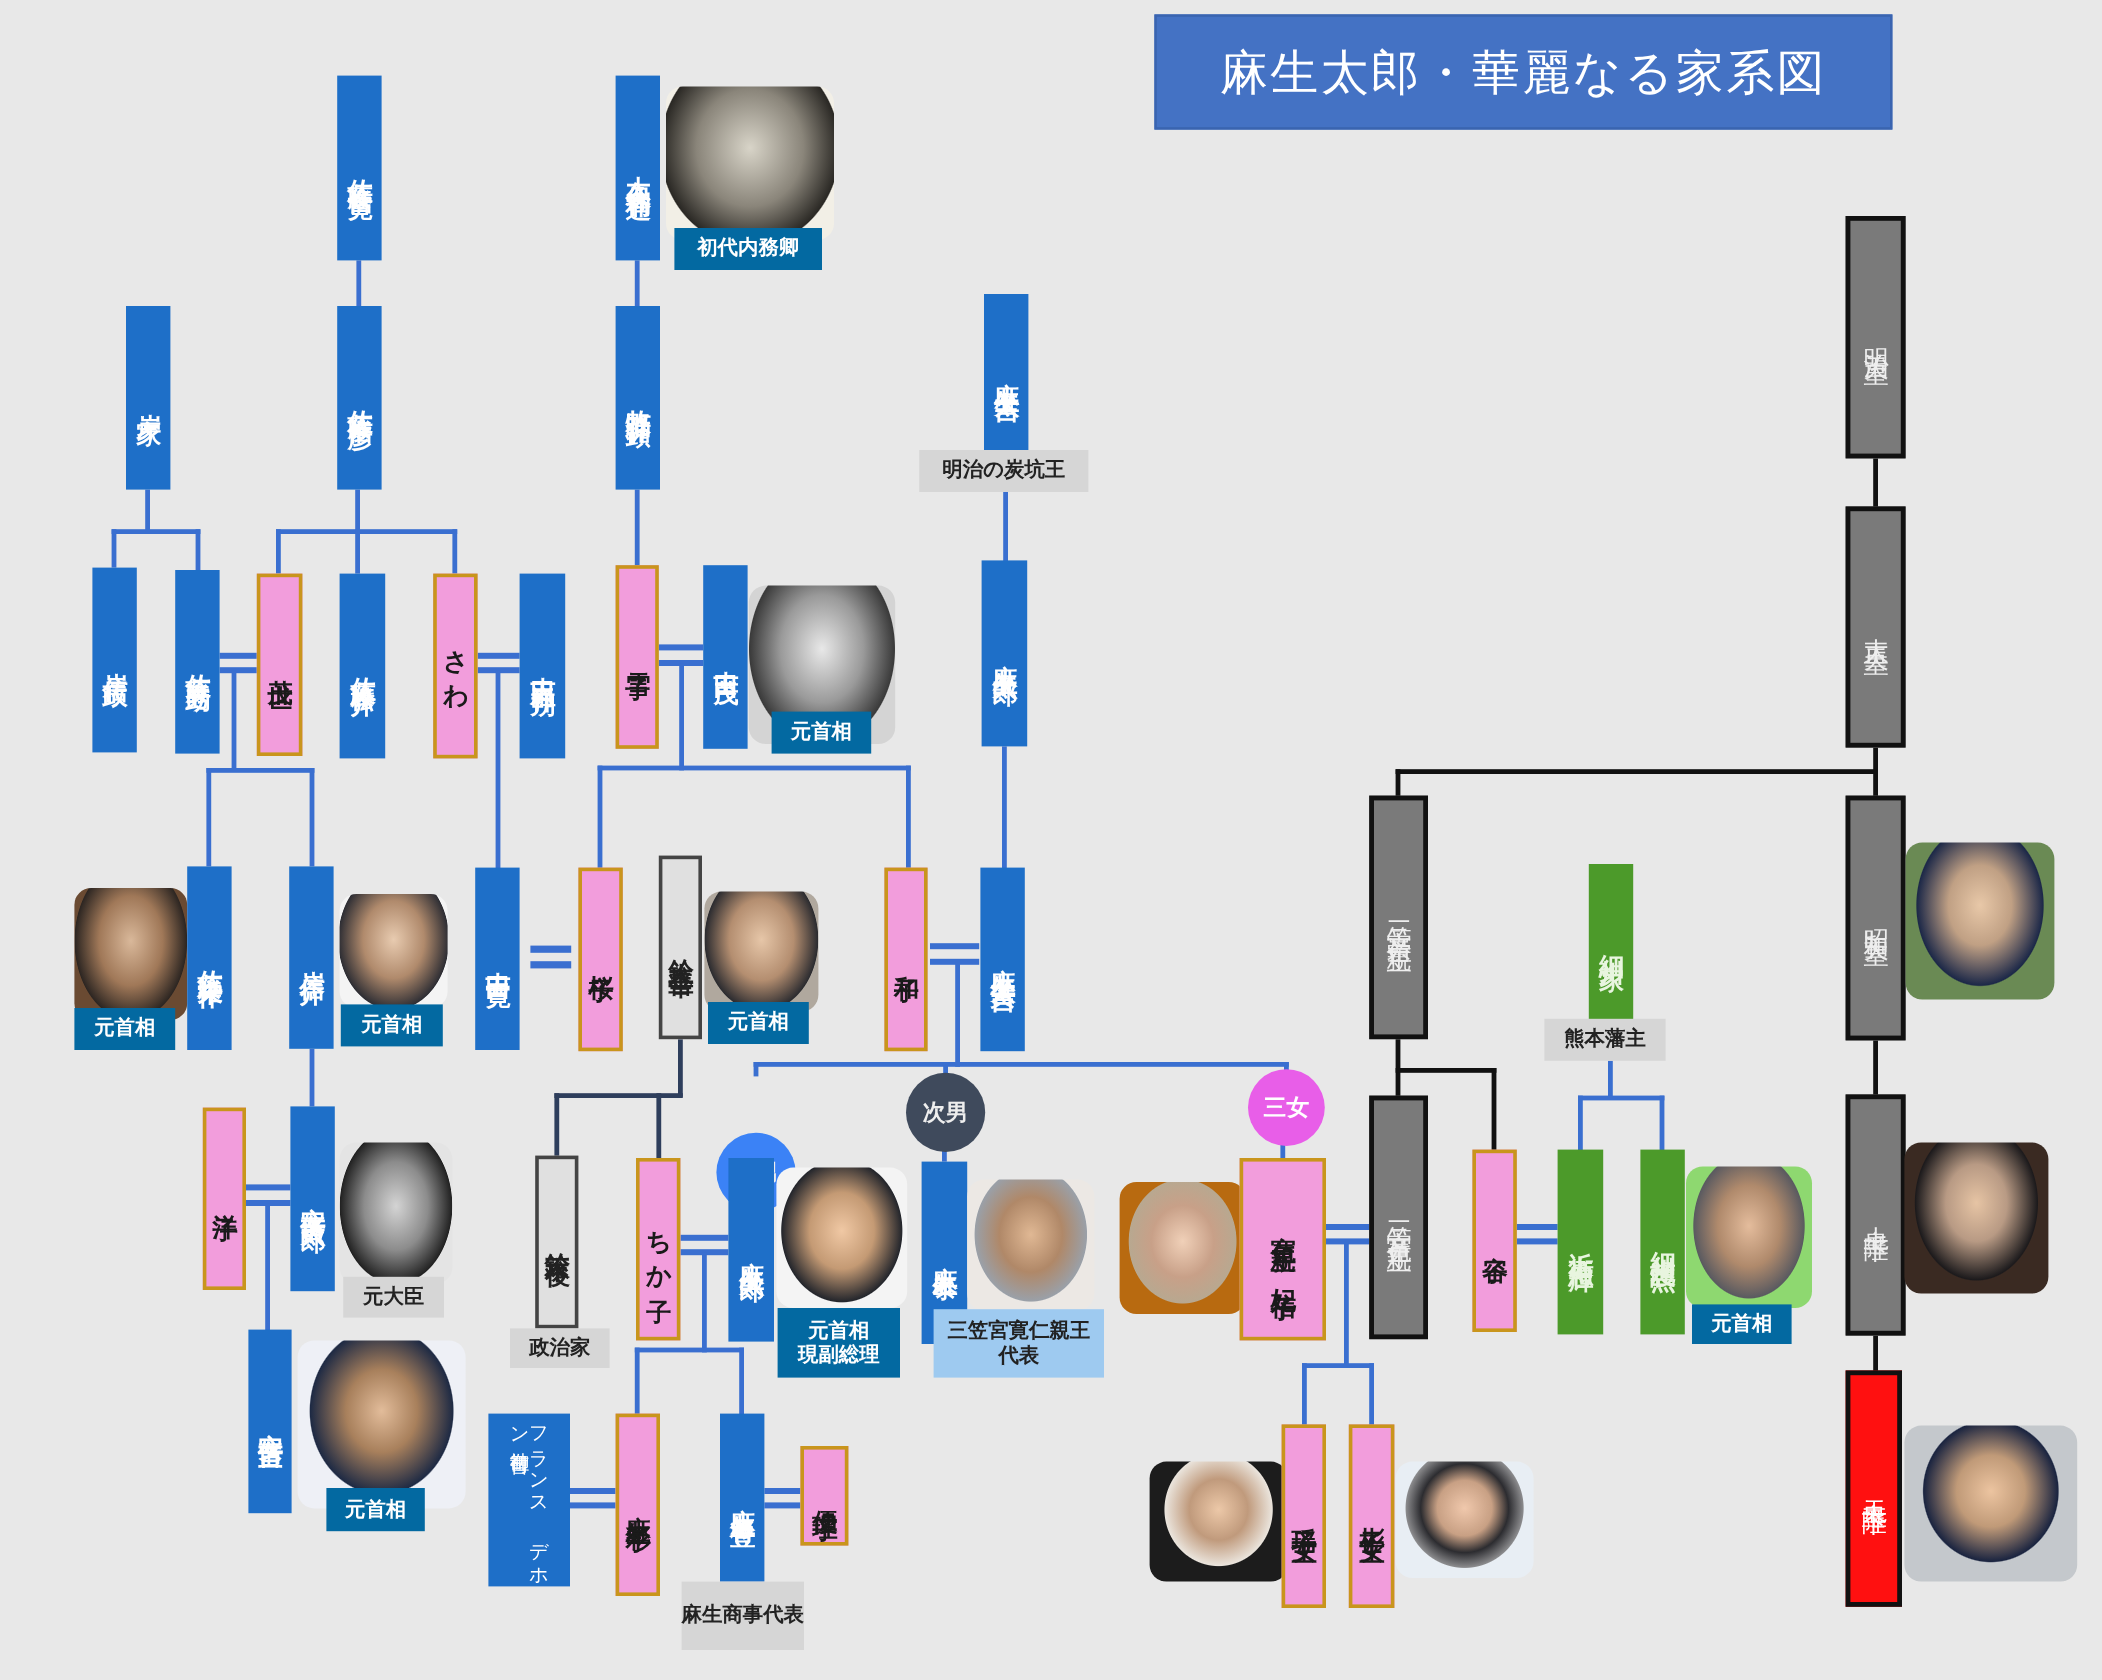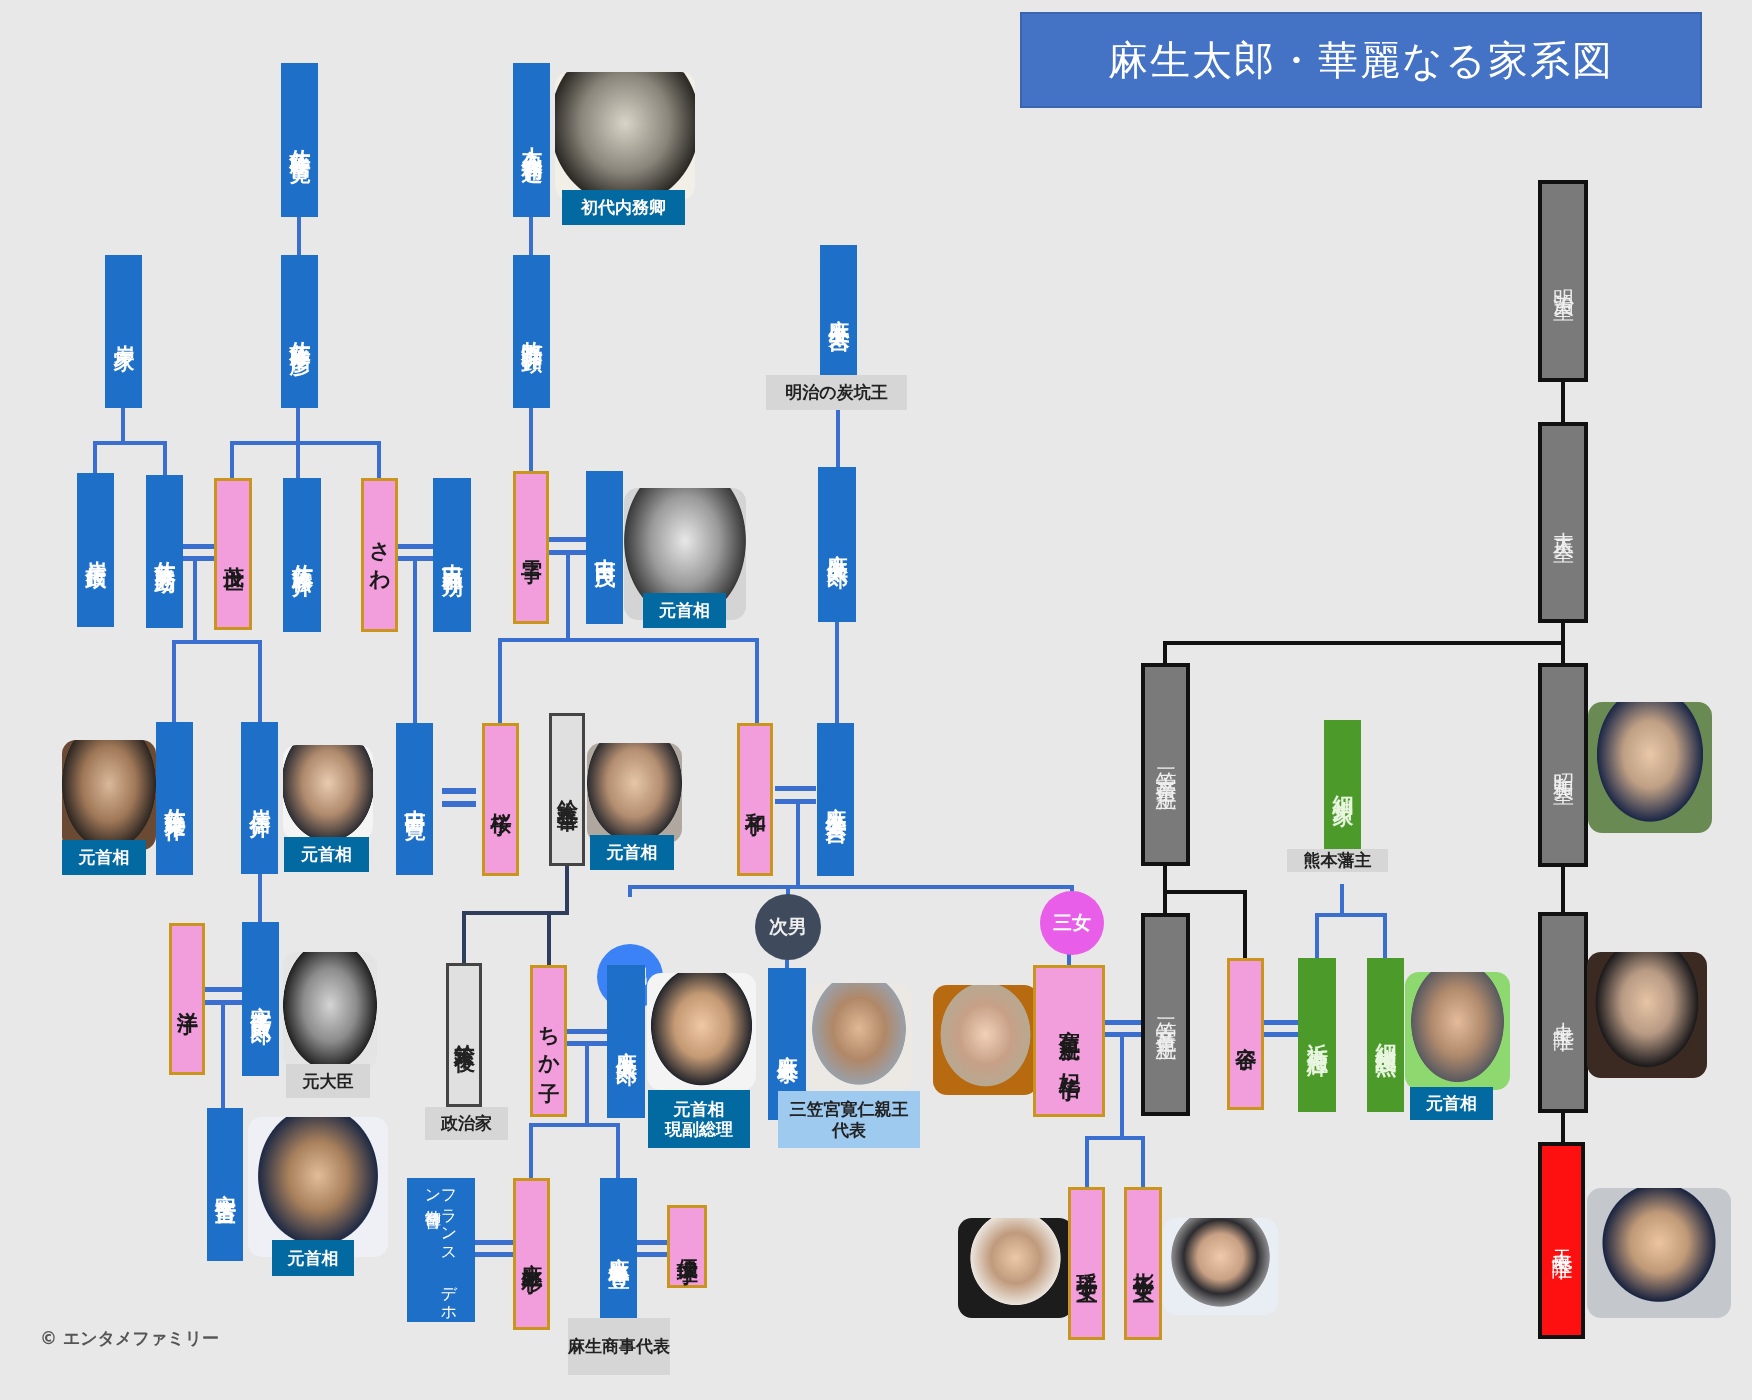--- a/index.html
+++ b/index.html
@@ -21,21 +21,21 @@
   .photo{border-radius:14px;overflow:hidden;}
   .line-b{background:#3a6fd0;}
   .line-k{background:#111;}
   .line-dk{background:#2e3e5c;}
   .circle{border-radius:50%;display:flex;align-items:center;justify-content:center;font-size:19px;font-weight:bold;color:#eee;}
   .footer{font-size:17px;color:#555;font-weight:bold;line-height:1.5;}
 </style>
 </head>
 <body>
 
-<div class="abs title" style="left:1020px;top:12px;width:682px;height:96px;">麻生太郎・華麗なる家系図</div>
+<div class="abs title" style="left:962px;top:12px;width:615px;height:96px;">麻生太郎・華麗なる家系図</div>
 
 <div class="abs line-b" style="left:297px;top:217px;width:4px;height:38px;"></div>
 
 <div class="abs line-b" style="left:529px;top:217px;width:4px;height:38px;"></div>
 
 <div class="abs line-b" style="left:121px;top:408px;width:4px;height:37px;"></div>
 <div class="abs line-b" style="left:93px;top:441px;width:74px;height:4px;"></div>
 <div class="abs line-b" style="left:93px;top:441px;width:4px;height:32px;"></div>
 <div class="abs line-b" style="left:163px;top:441px;width:4px;height:34px;"></div>
 
@@ -201,21 +201,21 @@
   <span>代表</span>
 </div>
 
 <div class="abs photo" style="left:933px;top:985px;width:105px;height:110px;background:radial-gradient(ellipse at 50% 45%,#f0d0b8 0%,#c8a088 35%,#b8a890 60%,#b86a10 61%);"></div>
 <div class="abs node pink" style="left:1033px;top:965px;width:72px;height:152px;">寛仁親王 妃信子</div>
 <div class="abs node imperial" style="left:1141px;top:913px;width:49px;height:203px;">三笠宮寛仁親王</div>
 <div class="abs node imperial" style="left:1141px;top:663px;width:49px;height:203px;">三笠宮崇仁親王</div>
 <div class="abs node pink" style="left:1227px;top:958px;width:37px;height:152px;">容子</div>
 
 <div class="abs node green" style="left:1324px;top:720px;width:37px;height:130px;">細川家</div>
-<div class="abs label lbl-grey" style="left:1287px;top:849px;width:101px;height:23px;">熊本藩主</div>
+<div class="abs label lbl-grey" style="left:1287px;top:849px;width:101px;height:35px;">熊本藩主</div>
 <div class="abs node green" style="left:1298px;top:958px;width:38px;height:154px;">近衛忠輝</div>
 <div class="abs node green" style="left:1367px;top:958px;width:37px;height:154px;">細川護熙</div>
 <div class="abs photo" style="left:1405px;top:972px;width:105px;height:118px;background:radial-gradient(ellipse at 50% 42%,#e4bc9c 0%,#b08a6c 35%,#5a5a60 62%,#8ed870 63%);"></div>
 <div class="abs label lbl-red" style="left:1410px;top:1087px;width:83px;height:33px;">元首相</div>
 
 <div class="abs node blue small" style="left:407px;top:1178px;width:68px;height:144px;font-size:16px;">フランス デホン社御曹司</div>
 <div class="abs node pink" style="left:513px;top:1178px;width:37px;height:152px;">麻生彩子</div>
 <div class="abs node blue" style="left:600px;top:1178px;width:37px;height:140px;">麻生将豊</div>
 <div class="abs label lbl-grey" style="left:568px;top:1318px;width:102px;height:57px;flex-direction:row;">
   <span>麻生商事</span>
@@ -231,14 +231,13 @@
 <div class="abs node imperial" style="left:1538px;top:180px;width:50px;height:202px;">明治天皇</div>
 <div class="abs node imperial" style="left:1538px;top:422px;width:50px;height:201px;">大正天皇</div>
 <div class="abs node imperial" style="left:1538px;top:663px;width:50px;height:204px;">昭和天皇</div>
 <div class="abs photo" style="left:1588px;top:702px;width:124px;height:131px;background:radial-gradient(ellipse at 50% 40%,#e8c8a8 0%,#c0a084 30%,#1c2848 60%,#6a8a54 61%);"></div>
 <div class="abs node imperial" style="left:1538px;top:912px;width:50px;height:201px;">上皇陛下</div>
 <div class="abs photo" style="left:1587px;top:952px;width:120px;height:126px;background:radial-gradient(ellipse at 50% 40%,#e6c4a4 0%,#b89a84 30%,#1c1a1c 60%,#3a2a22 61%);"></div>
 <div class="abs node emperor" style="left:1538px;top:1142px;width:47px;height:197px;">天皇陛下</div>
 <div class="abs photo" style="left:1587px;top:1188px;width:144px;height:130px;background:radial-gradient(ellipse at 50% 42%,#ecc4a0 0%,#c09a78 28%,#1a2440 55%,#c4c8cc 56%);"></div>
 
 <div class="abs footer" style="left:40px;top:1326px;width:520px;">
-  <div>© エンタメファミリー</div>
 </div>
 
 </body></html>

